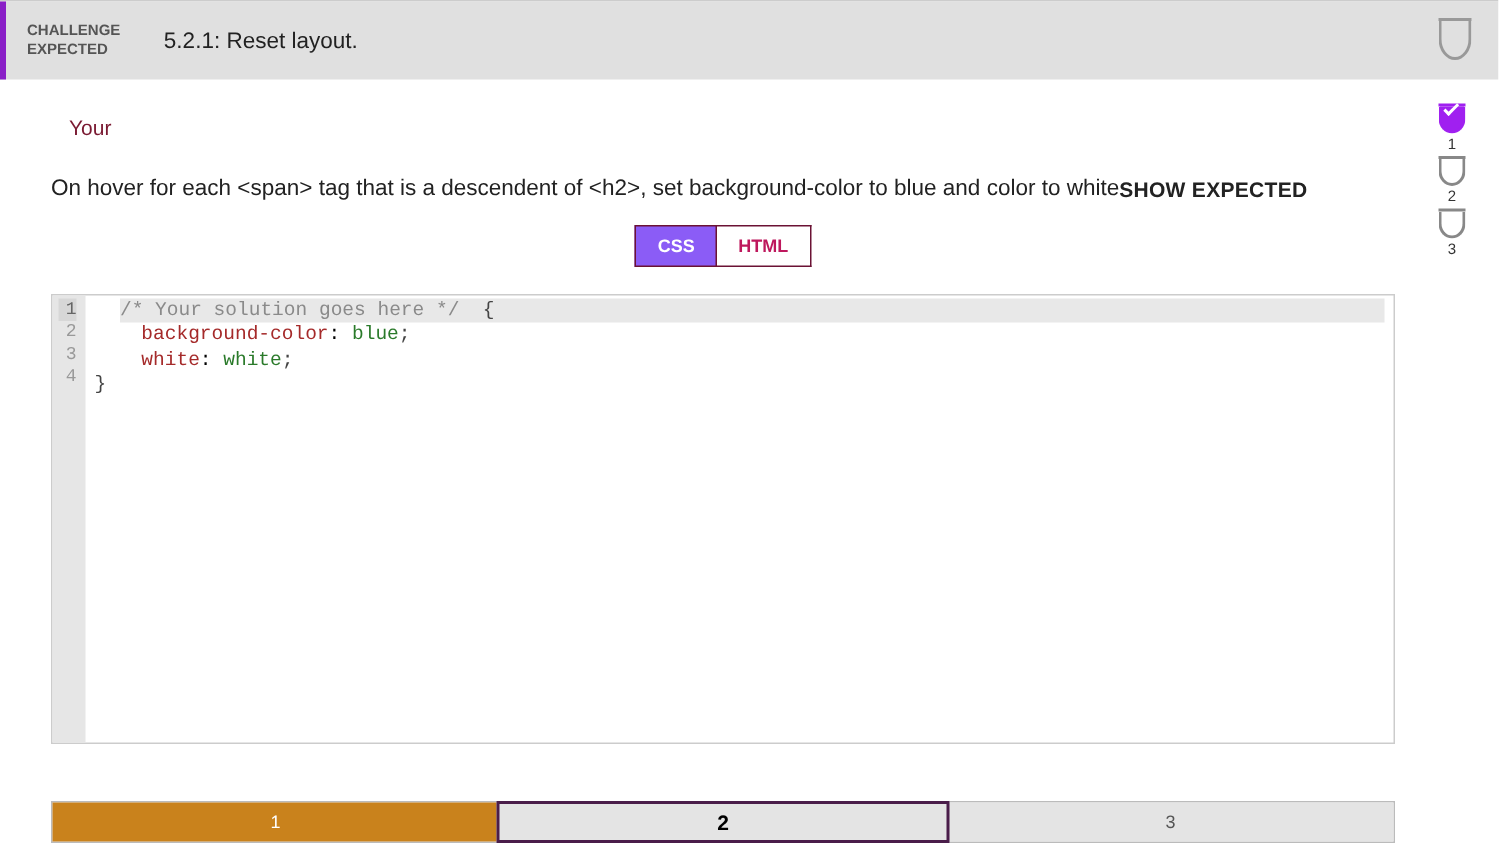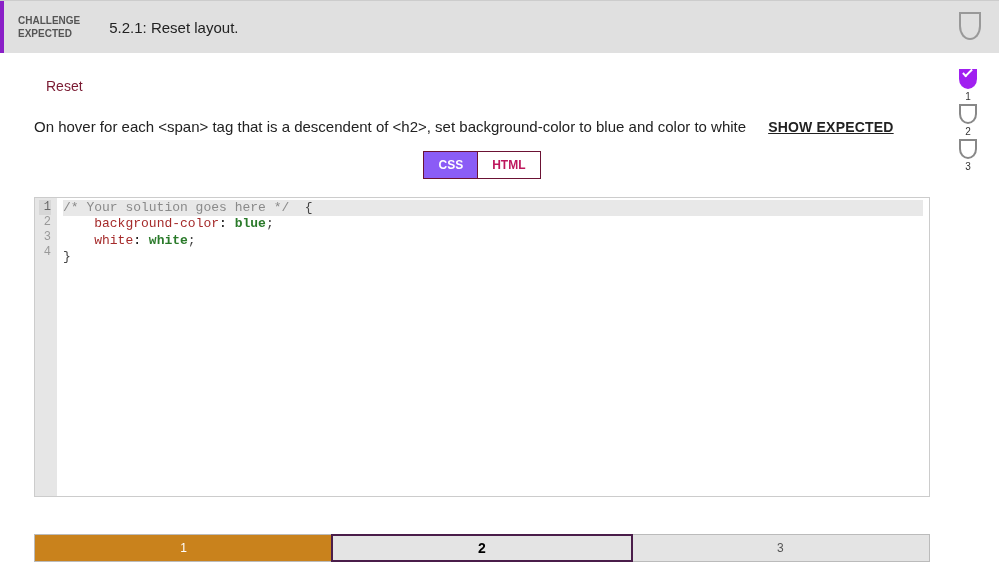--- a/index.html
+++ b/index.html
@@ -31,23 +31,23 @@
   }
   .shield::before {
     content: ""; position: absolute; top: -2px; left: -2px; right: -2px;
     height: 2px; background: #999;
   }
 
   .body { position: absolute; left: 20px; right: 55px; top: 52px; bottom: 0; padding-top: 24px; }
 
   .reset { color: #7a1a32; font-size: 14px; margin: 0 0 24px 26px; display: inline-block; cursor: pointer; }
 
-  .prompt-row { display: flex; align-items: center; gap: 22px; margin: 0 0 16px 14px; }
+  .prompt-row { display: flex; align-items: center; gap: 0; margin: 0 0 16px 14px; }
   .prompt { color: #222; font-size: 15px; }
-  .show-expected { font-weight: bold; color: #222; font-size: 14px; cursor: pointer; letter-spacing: 0.2px; text-decoration: underline; }
+  .show-expected { font-weight: bold; color: #222; font-size: 14px; cursor: pointer; letter-spacing: 0.2px; }
 
   .tabs { display: flex; justify-content: center; margin-bottom: 18px; }
   .tab {
     font-size: 12px; font-weight: bold; padding: 6px 14px;
     border: 1px solid #6b1234; cursor: pointer;
   }
   .tab.active { background: #8b5cf6; color: #fff; }
   .tab.inactive { background: #fff; color: #be185d; border-left: none; }
 
   .editor {
@@ -55,24 +55,24 @@
     display: flex; font-family: "Courier New", monospace; font-size: 13px;
     margin: 0 14px 0 14px;
   }
   .gutter {
     background: #e6e6e6; color: #999; text-align: right;
     padding: 2px 6px 2px 4px; user-select: none; min-width: 22px;
     font-size: 12px; line-height: 1.25;
   }
   .gutter .ln1 { background: #d7d7d7; color: #666; }
   .code { flex: 1; padding: 2px 6px; line-height: 1.25; white-space: pre; }
-  .code .l1 { background: #e8e8e8; display: block; }
+  .code .l1 { background: #e8e8e8; display: block; margin-left: 17px; }
   .cmt { color: #8a8a8a; }
   .prop { color: #a52a2a; margin-top: 33px; }
-  .val-kw { color: #2a7a2a; font-weight: bold; }
+  .val-kw { color: #2a7a2a; }
   .brace { color: #444; }
   .semi { color: #444; }
 
   .steps {
     position: absolute; left: 14px; right: 14px; bottom: 4px;
     display: flex; height: 28px;
     border: 1px solid #bbb;
   }
   .step { flex: 1; display: flex; align-items: center; justify-content: center; font-size: 12px; cursor: pointer; }
   .step.done { background: #c9821c; color: #fff; }
@@ -113,21 +113,21 @@
         <span>EXPECTED</span>
       </div>
       <div class="vdiv"></div>
       <div class="title">5.2.1: Reset layout.</div>
     </div>
     <div class="header-spacer"></div>
     <div class="shield"></div>
   </div>
 
   <div class="body">
-    <span class="reset">Reset</span>
+    <span class="reset">Your</span>
 
     <div class="prompt-row">
       <span class="prompt">On hover for each &lt;span&gt; tag that is a descendent of &lt;h2&gt;, set background-color to blue and color to white</span>
       <span class="show-expected">SHOW EXPECTED</span>
     </div>
 
     <div class="tabs">
       <div class="tab active">CSS</div>
       <div class="tab inactive">HTML</div>
     </div>

